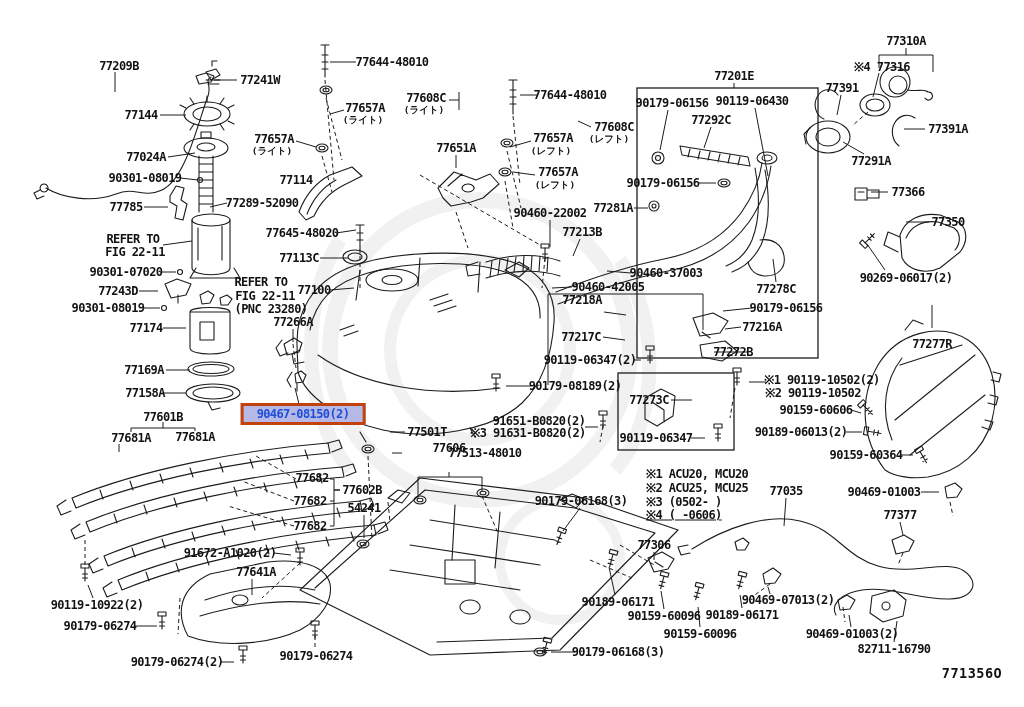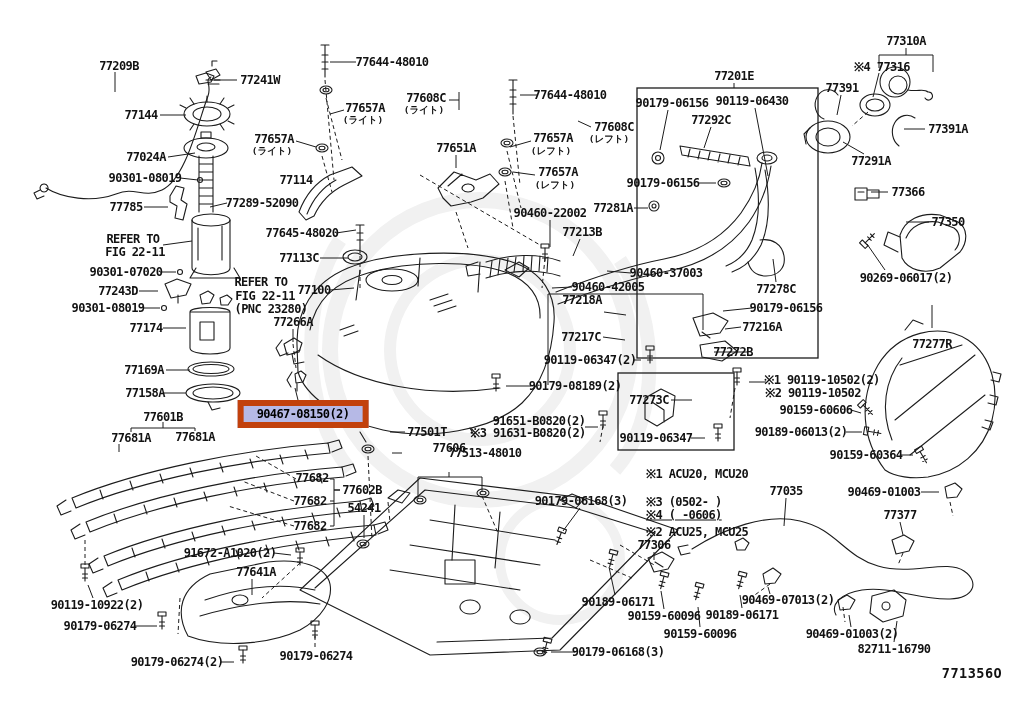--- a/index.html
+++ b/index.html
@@ -4,21 +4,21 @@
 <style>
   html,body{margin:0;padding:0;background:#ffffff;}
   #canvas{position:relative;width:1024px;height:707px;background:#ffffff;overflow:hidden;
           font-family:"DejaVu Sans Mono", monospace;}
   #art{position:absolute;left:0;top:0;}
   #labels-layer{position:absolute;left:0;top:0;width:100%;height:100%;}
   .lbl{position:absolute;transform:translate(-50%,-50%);white-space:nowrap;
        font:bold 12px "DejaVu Sans Mono", monospace;letter-spacing:-0.6px;color:#121212;}
   .lbl.jp{font-size:9.5px;letter-spacing:0;}
   .lbl.note{transform:translate(0,-50%);}
-  .lbl.hl{background:#b6b9e6;color:#000000;padding:1px 13px;border:6px solid #c2410c;}
+  .lbl.hl{background:#b6b9e6;color:#1d4ed8;padding:1px 13px;border:3px solid #c2410c;}
   .lbl.code{font-size:13.5px;letter-spacing:0.5px;}
   .art-stroke{stroke:#1c1c1c;fill:none;stroke-width:1.1;stroke-linecap:round;stroke-linejoin:round;}
   .ln{stroke:#1c1c1c;fill:none;stroke-width:1;}
   .dash{stroke:#1c1c1c;fill:none;stroke-width:1;stroke-dasharray:4 3;}
   .box{stroke:#1c1c1c;fill:none;stroke-width:1.3;}
   .wm{stroke:#f1f1f1;fill:none;}
 </style>
 </head>
 <body>
 
@@ -371,21 +371,21 @@
       <div class="lbl" style="left: 310px; top: 526px;">77682</div>
       <div class="lbl" style="left: 230px; top: 553px;">91672-A1020(2)</div>
       <div class="lbl" style="left: 256px; top: 572px;">77641A</div>
       <div class="lbl" style="left: 97px; top: 605px;">90119-10922(2)</div>
       <div class="lbl" style="left: 100px; top: 626px;">90179-06274</div>
       <div class="lbl" style="left: 177px; top: 662px;">90179-06274(2)</div>
       <div class="lbl" style="left: 316px; top: 656px;">90179-06274</div>
       <div class="lbl" style="left: 581px; top: 501px;">90179-06168(3)</div>
       <div class="lbl" style="left: 618px; top: 652px;">90179-06168(3)</div>
       <div class="lbl note" style="left: 646px; top: 473px;">※1 ACU20, MCU20</div>
-      <div class="lbl note" style="left: 646px; top: 487px; margin-top: 44px;">※2 ACU25, MCU25</div>
+      <div class="lbl note" style="left: 646px; top: 487px;">※2 ACU25, MCU25</div>
       <div class="lbl note" style="left: 646px; top: 501px;">※3 (0502-   )</div>
       <div class="lbl note" style="left: 646px; top: 514px; text-decoration: underline;">※4 (   -0606)</div>
       <div class="lbl" style="left: 786px; top: 491px;">77035</div>
       <div class="lbl" style="left: 654px; top: 545px;">77306</div>
       <div class="lbl" style="left: 618px; top: 602px;">90189-06171</div>
       <div class="lbl" style="left: 664px; top: 616px;">90159-60096</div>
       <div class="lbl" style="left: 742px; top: 615px;">90189-06171</div>
       <div class="lbl" style="left: 700px; top: 634px;">90159-60096</div>
       <div class="lbl" style="left: 788px; top: 600px;">90469-07013(2)</div>
       <div class="lbl" style="left: 884px; top: 492px;">90469-01003</div>

